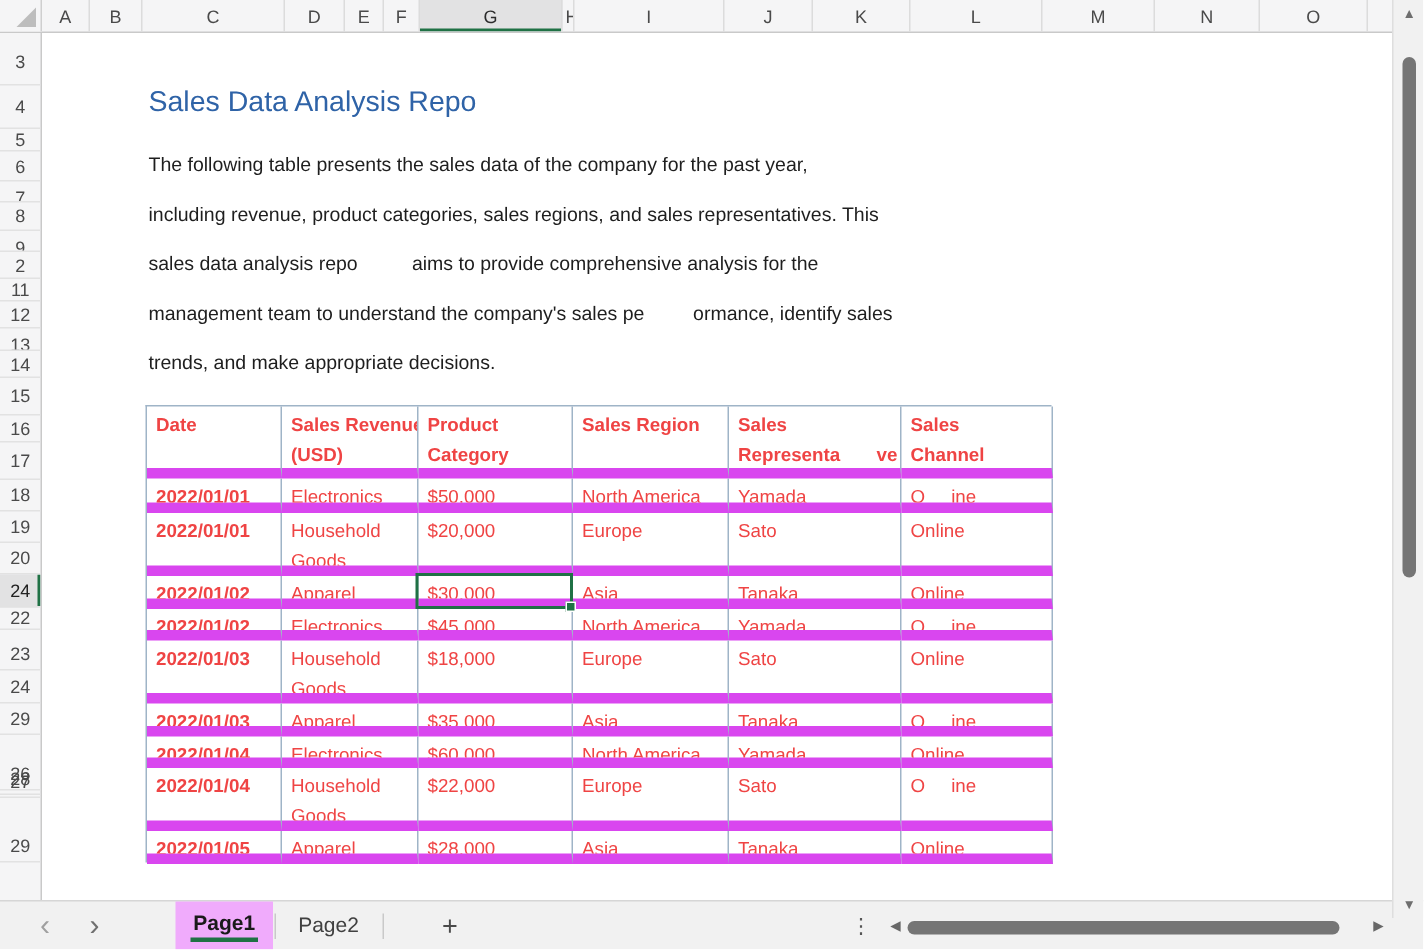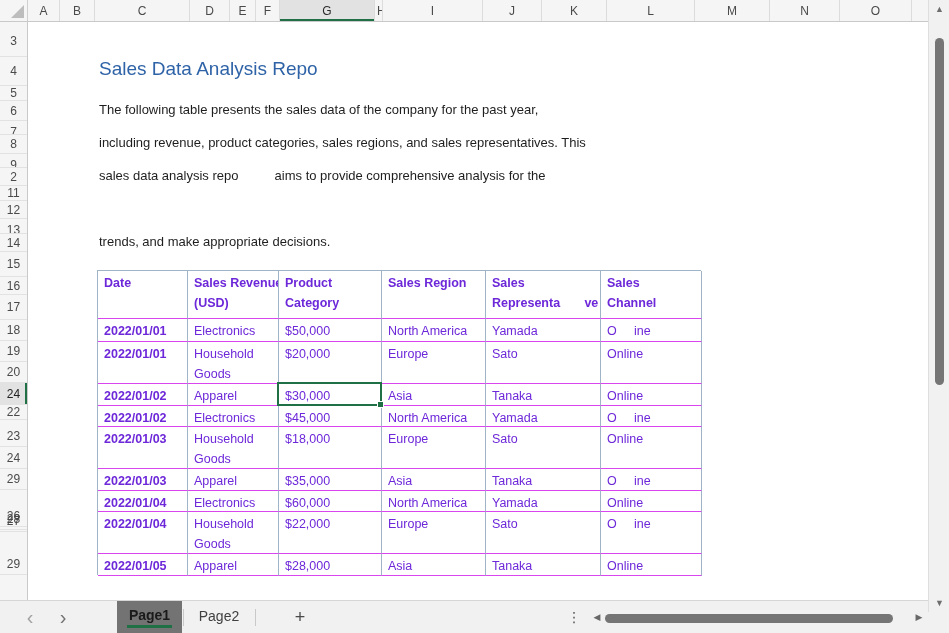--- a/index.html
+++ b/index.html
@@ -32,43 +32,43 @@
   #canvas { position:absolute; left:28px; top:22px; width:900px; height:578px; background:#fff; }
 
   #doc-title { position:absolute; left:71px; top:36px; font-size:19px; color:#2f63a7; white-space:pre; }
   .pline { position:absolute; left:71px; font-size:13px; color:#1e1e1e; white-space:pre; }
 
   
   #sales-table { position:absolute; left:69px; top:248px; width:604px; height:305px;
     display:grid; grid-template-columns:90px 91px 103px 104px 115px 101px;
     grid-template-rows:48px 23px 42px 22px 21px 42px 22px 21px 42px 22px;
     border-top:1px solid #9fb4c7; border-left:1px solid #9fb4c7; }
-  .tc { border-right:1px solid #9fb4c7; border-bottom:1px solid #d946ef;
-    font-size:12.5px; line-height:20px; padding:2px 5px 0 6px; color:#6d28d9;
+  .tc { border-right:1px solid #9fb4c7; border-bottom:7px solid #d946ef;
+    font-size:12.5px; line-height:20px; padding:2px 5px 0 6px; color:#ef4444;
     white-space:pre; overflow:hidden; }
   .tc.b { font-weight:bold; }
 
   #sel-cell { position:absolute; left:249px; top:360px; width:105px; height:24px;
     border:2px solid #1f7145; z-index:6; }
   #sel-cell .handle { position:absolute; right:-4px; bottom:-4px; width:7px; height:7px;
     background:#1f7145; border:1px solid #fff; }
 
   
   #vscroll { position:absolute; right:0; top:0; width:21px; height:612px;
     background:#f1f1f1; border-left:1px solid #dedede; z-index:8; }
   .varrow { position:absolute; left:0; width:21px; height:14px; display:flex; align-items:center; justify-content:center;
     font-size:9px; color:#6e6e6e; }
   #vthumb { position:absolute; left:6px; top:38px; width:9px; height:347px; background:#757575; border-radius:5px; }
 
   
   #sheet-bar { position:absolute; left:0; top:600px; width:949px; height:33px;
     background:#f1f1f1; border-top:1px solid #d6d6d6; z-index:7; }
   .nav-ch { position:absolute; top:0; height:32px; width:22px; display:flex; align-items:center; justify-content:center;
     font-size:20px; }
-  #tab1 { position:absolute; left:117px; top:0; width:65px; height:32px; background:#737373; }
+  #tab1 { position:absolute; left:117px; top:0; width:65px; height:32px; background:#f0abfc; }
   #tab1 .lbl { position:absolute; left:0; right:0; top:6px; text-align:center; font-size:14px; font-weight:bold; color:#1a1a1a; }
   #tab1 .under { position:absolute; left:10px; right:10px; bottom:5px; height:3px; background:#1f7145; }
   #tab2 { position:absolute; left:184px; top:0; width:70px; height:32px; }
   #tab2 .lbl { position:absolute; left:0; right:0; top:7px; text-align:center; font-size:14px; color:#404040; }
   .tab-div { position:absolute; top:8px; width:1px; height:17px; background:#c9c9c9; }
   #add-sheet { position:absolute; left:284px; top:0; width:32px; height:32px; display:flex; align-items:center; justify-content:center;
     font-size:18px; color:#4a4a4a; }
   #kebab { position:absolute; left:566px; top:0; width:16px; height:32px; display:flex; align-items:center; justify-content:center;
     font-size:14px; color:#555; }
   .harrow { position:absolute; top:0; height:32px; width:16px; display:flex; align-items:center; justify-content:center;
@@ -78,20 +78,21 @@
 </head>
 <body>
 
 <div id="app">
 
   <div id="canvas">
     <div id="doc-title">Sales Data Analysis Repo</div>
     <div class="pline" style="top:80px">The following table presents the sales data of the company for the past year,</div>
     <div class="pline" style="top:113px">including revenue, product categories, sales regions, and sales representatives. This</div>
     <div class="pline" style="top:146px">sales data analysis repo          aims to provide comprehensive analysis for the</div>
+    <div class="pline" style="top:179px">management team to understand the company's sales pe         ormance, identify sales</div>
     <div class="pline" style="top:212px">trends, and make appropriate decisions.</div>
 
     <div id="sales-table">
       <div class="tc b">Date</div>
       <div class="tc b">Sales Revenue
 (USD)</div>
       <div class="tc b">Product
 Category</div>
       <div class="tc b">Sales Region</div>
       <div class="tc b">Sales

